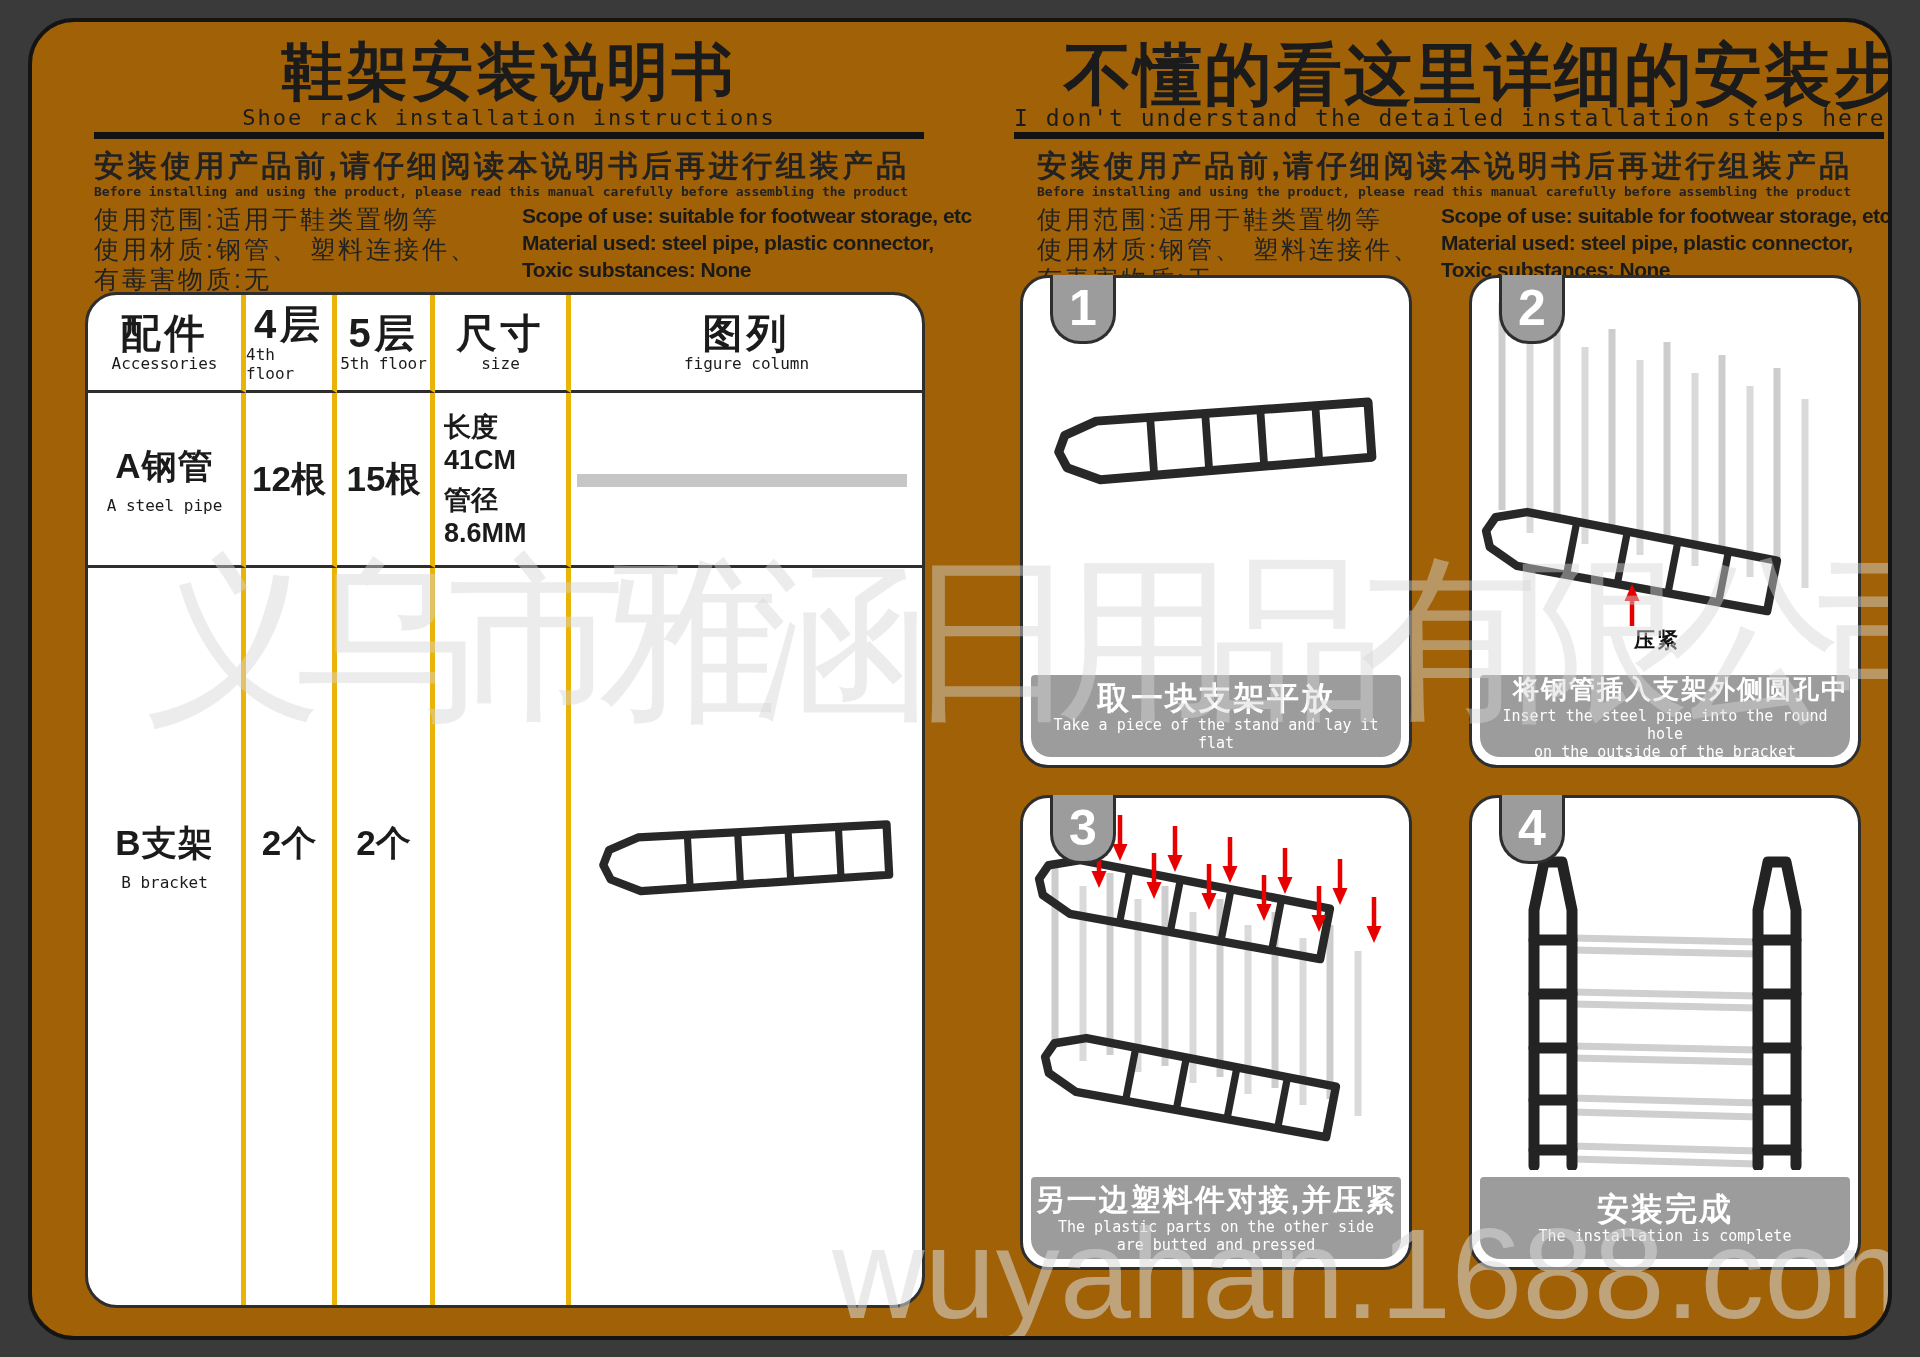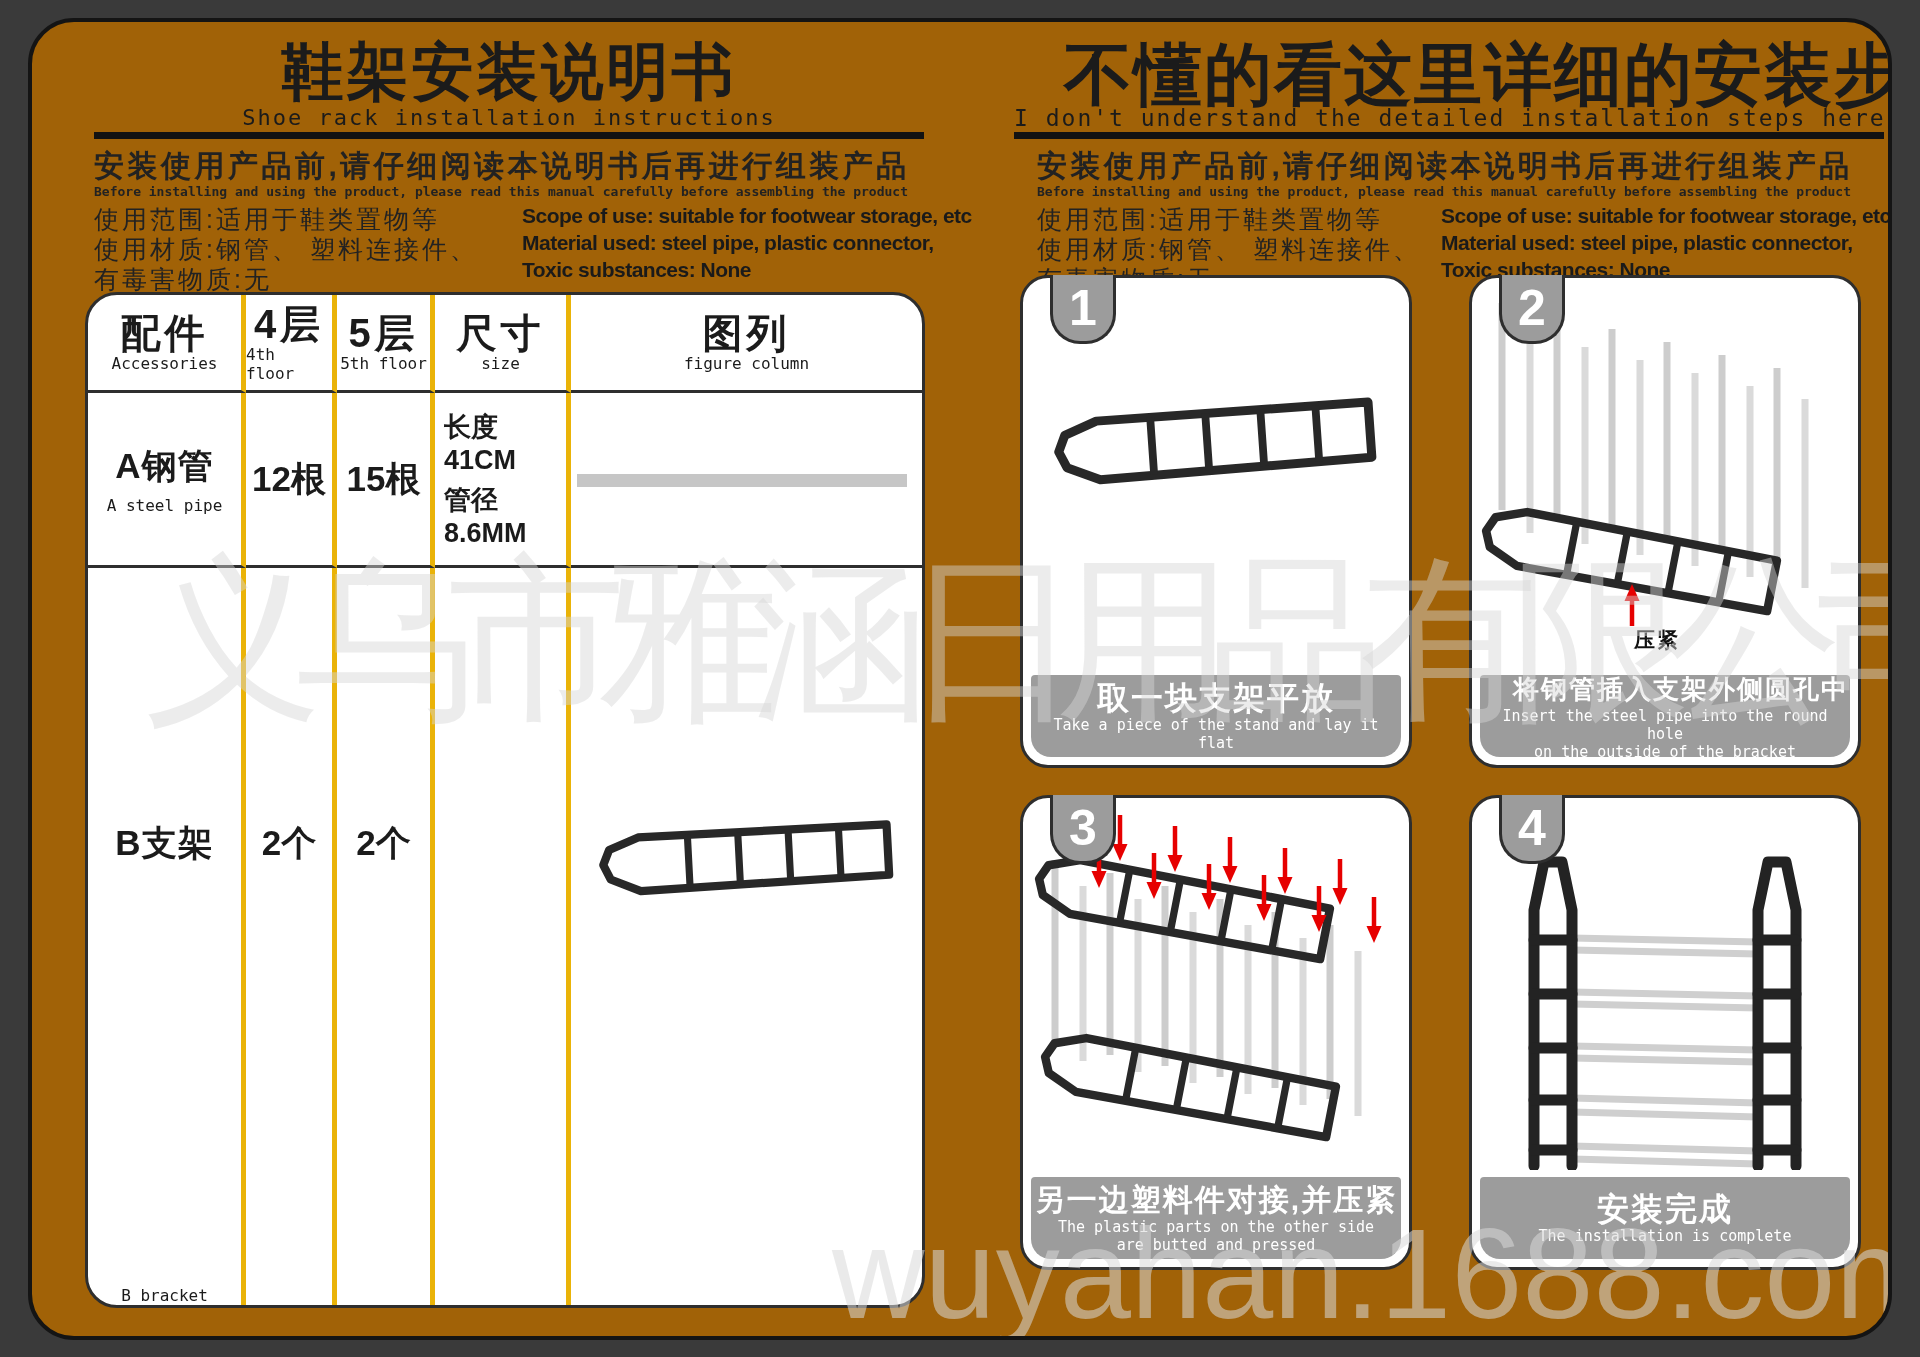--- a/index.html
+++ b/index.html
@@ -40,21 +40,21 @@
   .parts-table{
     position:absolute;left:53px;top:270px;width:834px;height:1010px;
     border:3px solid #2e2e2e;border-radius:32px;overflow:hidden;background:#fff;
     display:grid;
     grid-template-columns:158px 91px 98px 136px 1fr;
     grid-template-rows:98px 175px 1fr;
   }
   .cell{border-right:5px solid #eab308;border-bottom:3px solid #2e2e2e;
     display:flex;flex-direction:column;align-items:center;justify-content:center;position:relative;}
   .cell.last-col{border-right:none;}
-  .cell.last-row{border-bottom:none;justify-content:space-between;}
+  .cell.last-row{border-bottom:none;}
   .h-cn{font-size:40px;font-weight:bold;letter-spacing:4px;color:#1b1b1b;line-height:1.05;}
   .h-en{font-family:"DejaVu Sans Mono", monospace;font-size:16px;color:#1b1b1b;margin-top:0;}
   .r-cn{font-size:35px;font-weight:bold;letter-spacing:1px;color:#1b1b1b;}
   .r-en{font-family:"DejaVu Sans Mono", monospace;font-size:16px;color:#1b1b1b;margin-top:6px;}
   .qty{font-size:35px;font-weight:bold;color:#1b1b1b;}
   .size-cell{align-items:flex-start;padding-left:9px;gap:6px;}
   .size-line{font-size:27px;font-weight:bold;letter-spacing:0px;color:#1b1b1b;}
   .pipe-bar{position:absolute;left:6px;top:81px;width:330px;height:13px;background:#c6c6c6;}
   .row2-pad{justify-content:flex-start;padding-top:252px;}
   .bracket-fig{position:absolute;left:18px;top:248px;}

